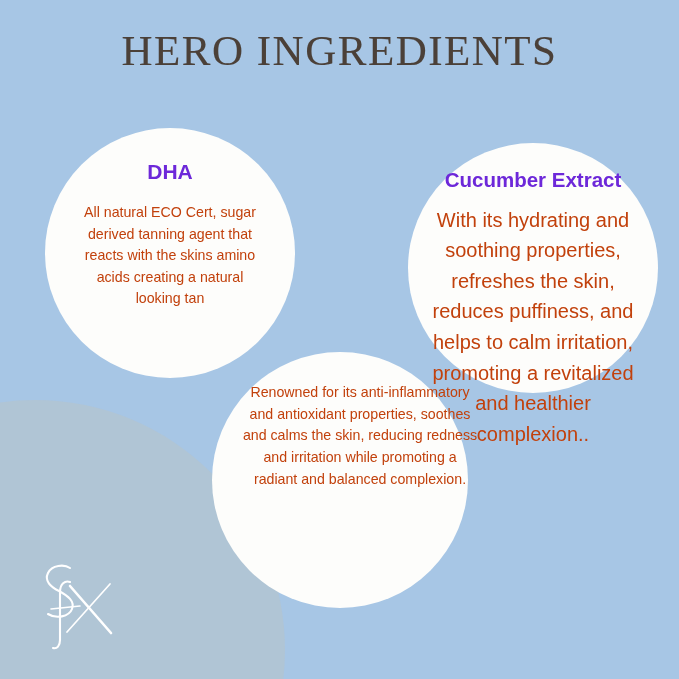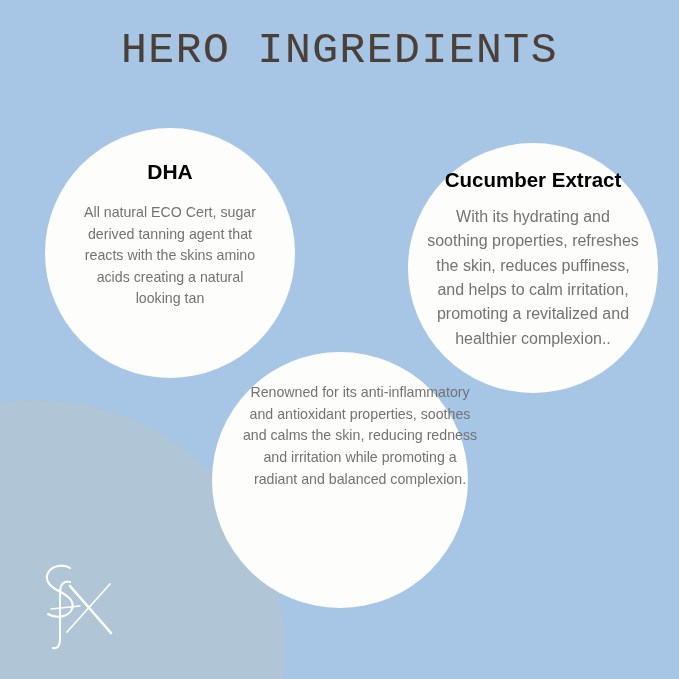--- a/index.html
+++ b/index.html
@@ -32,21 +32,21 @@
     opacity: 0.85;
   }
 
   
   .title {
     position: absolute;
     left: 0;
     right: 0;
     top: 26px;
     text-align: center;
-    font-family: Liberation Mono, monospace;
+    font-family: Liberation Serif, serif;
     font-size: 43px;
     font-weight: 300;
     letter-spacing: 1.5px;
     color: #4b4038;
     white-space: nowrap;
     -webkit-text-stroke: 0.1px #4b4038;
   }
 
   
   .bubble {
@@ -56,28 +56,28 @@
     box-sizing: border-box;
     display: flex;
     flex-direction: column;
     align-items: center;
     text-align: center;
   }
 
   .bubble .b-title {
     font-family: "Liberation Sans", sans-serif;
     font-weight: 700;
-    color: #000000;
+    color: #6d28d9;
     line-height: 1.14;
   }
 
   .bubble .b-body {
     font-family: "Liberation Sans", sans-serif;
     font-weight: 400;
-    color: #737373;
+    color: #c2410c;
   }
 
   
   #bubble-dha {
     left: 45px;
     top: 128px;
     width: 250px;
     height: 250px;
     padding: 32px 18px 0 18px;
   }
@@ -98,21 +98,21 @@
     width: 250px;
     height: 250px;
     padding: 25px 12px 0 12px;
   }
   #bubble-cucumber .b-title {
     font-size: 20.5px;
     margin-bottom: 12px;
     line-height: 1.2;
   }
   #bubble-cucumber .b-body {
-    font-size: 16px;
+    font-size: 20px;
     line-height: 1.53;
     width: 216px;
   }
 
   
   #bubble-chamomile {
     left: 212px;
     top: 352px;
     width: 256px;
     height: 256px;

